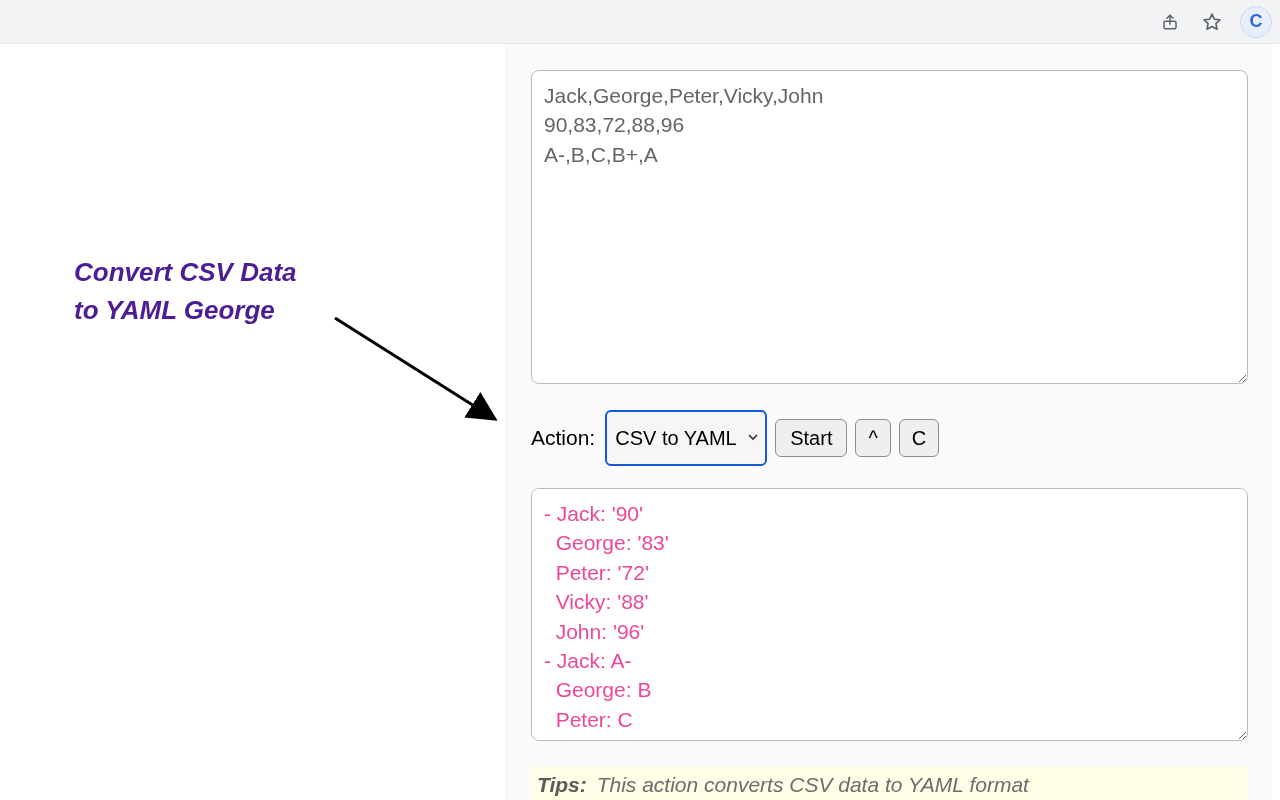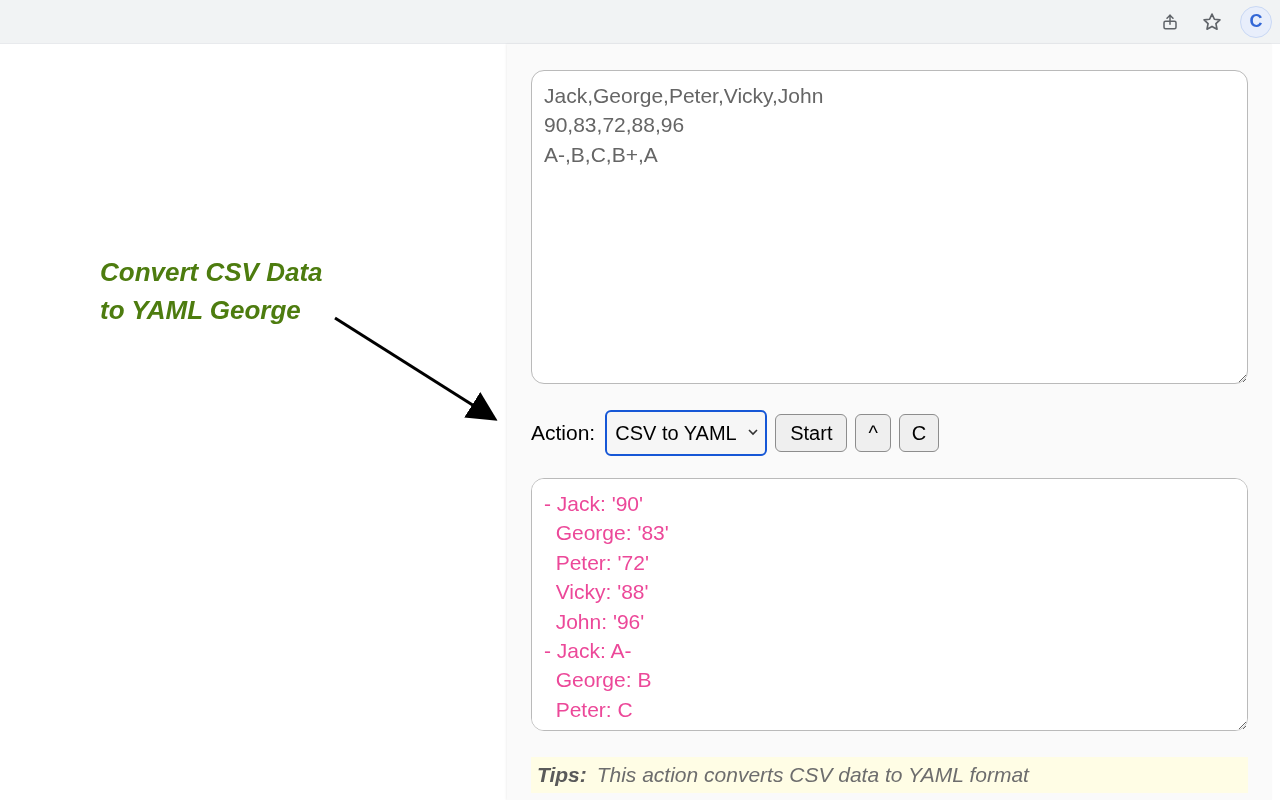--- a/index.html
+++ b/index.html
@@ -36,27 +36,27 @@
 
   .main-area {
     position: relative;
     width: 100%;
     height: calc(100% - 44px);
     background: #ffffff;
   }
 
   .annotation {
     position: absolute;
-    left: 100px;
+    left: 74px;
     top: 210px;
     font-weight: bold;
     font-style: italic;
     font-size: 26px;
     line-height: 1.45;
-    color: #4d7c0f;
+    color: #4c1d95;
   }
   .arrow {
     position: absolute;
     left: 330px;
     top: 264px;
     width: 180px;
     height: 120px;
     pointer-events: none;
   }
 
@@ -67,21 +67,21 @@
     width: 765px;
     height: 756px;
     background: #fafafa;
     box-shadow: -1px 0 2px rgba(0,0,0,0.06);
     padding: 26px 24px 0 24px;
   }
 
   .ta {
     width: 100%;
     border: 1px solid #bababa;
-    border-radius: 13px;
+    border-radius: 8px;
     background: #ffffff;
     font-family: Arial, Helvetica, sans-serif;
     font-size: 21px;
     line-height: 1.4;
     padding: 10px 12px;
     color: #656565;
     resize: both;
     outline: none;
     white-space: pre;
     overflow: auto;
@@ -107,21 +107,21 @@
     align-items: center;
   }
   .sel {
     font-size: 20px;
     padding: 4px 28px 4px 8px;
     border: 2px solid #1657d6;
     border-radius: 6px;
     background: #f6f6f6;
     appearance: none;
     -webkit-appearance: none;
-    height: 46px;
+    height: 56px;
     color: #000;
   }
   .sel-chevron {
     position: absolute;
     right: 8px;
     pointer-events: none;
     color: #333;
     font-size: 14px;
   }
   .btn {

